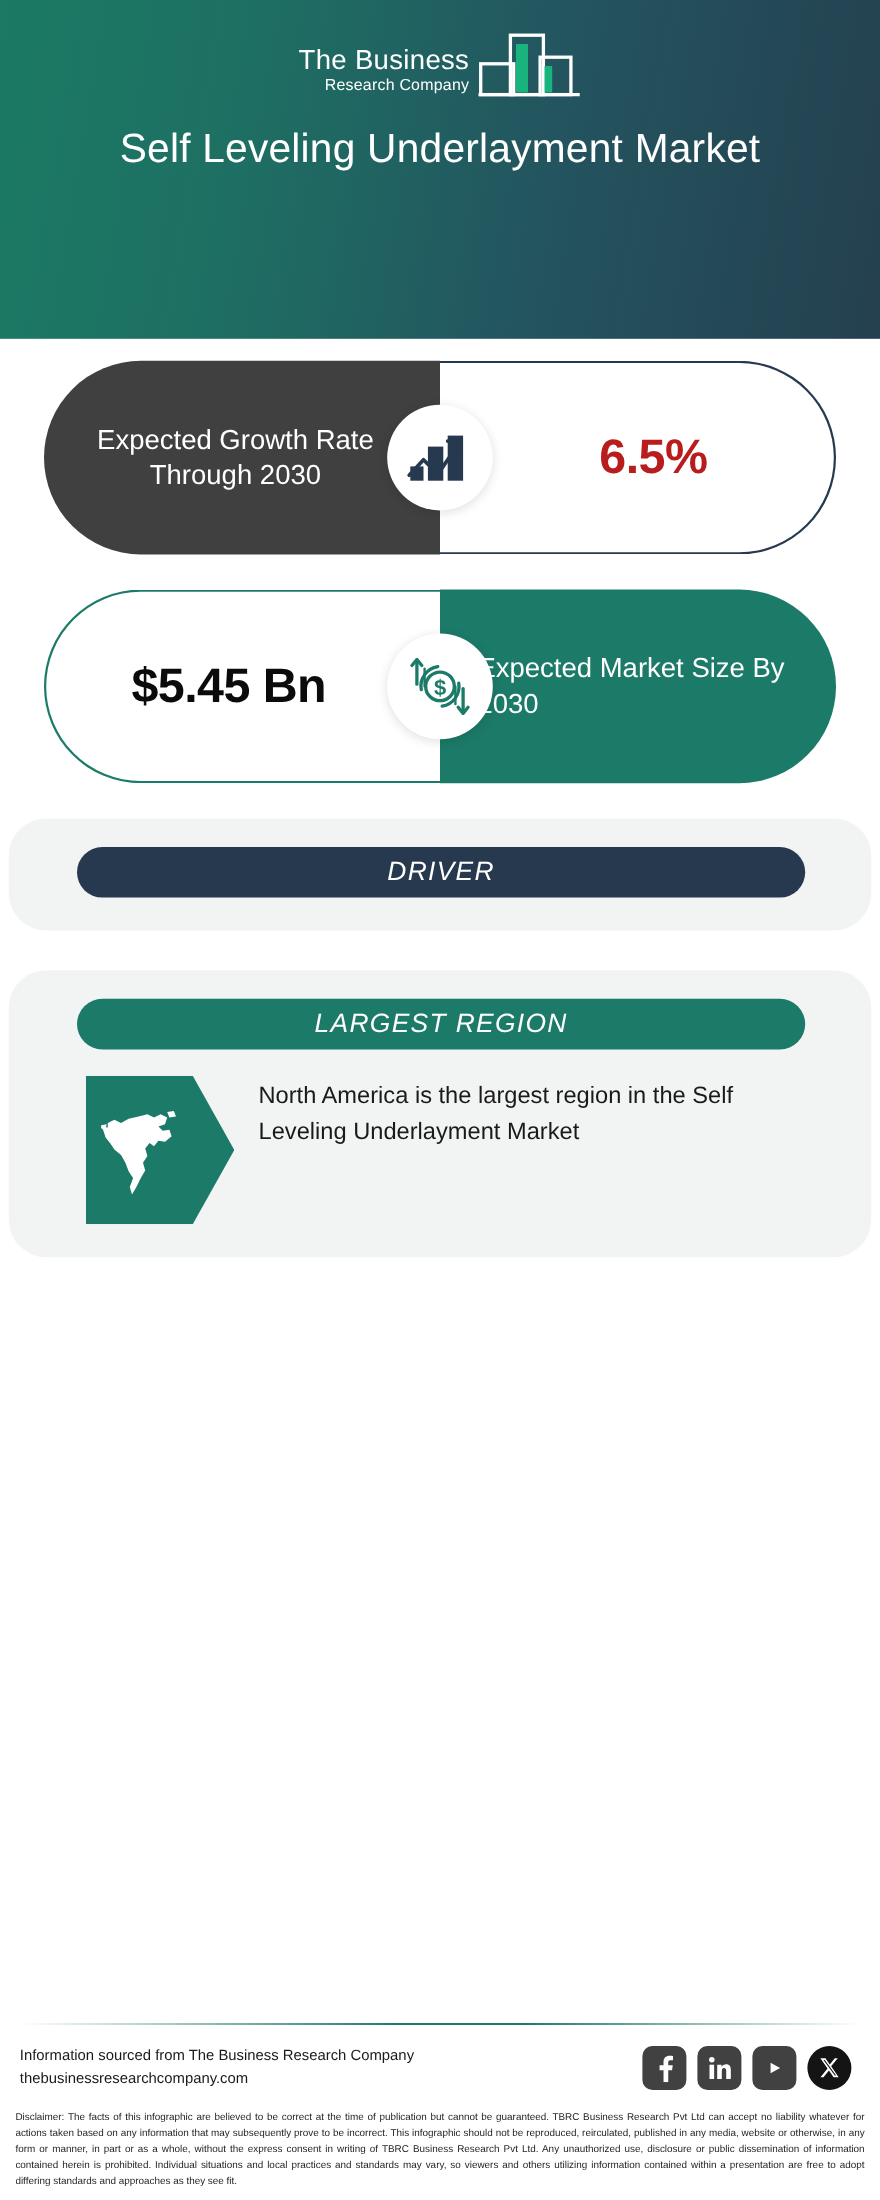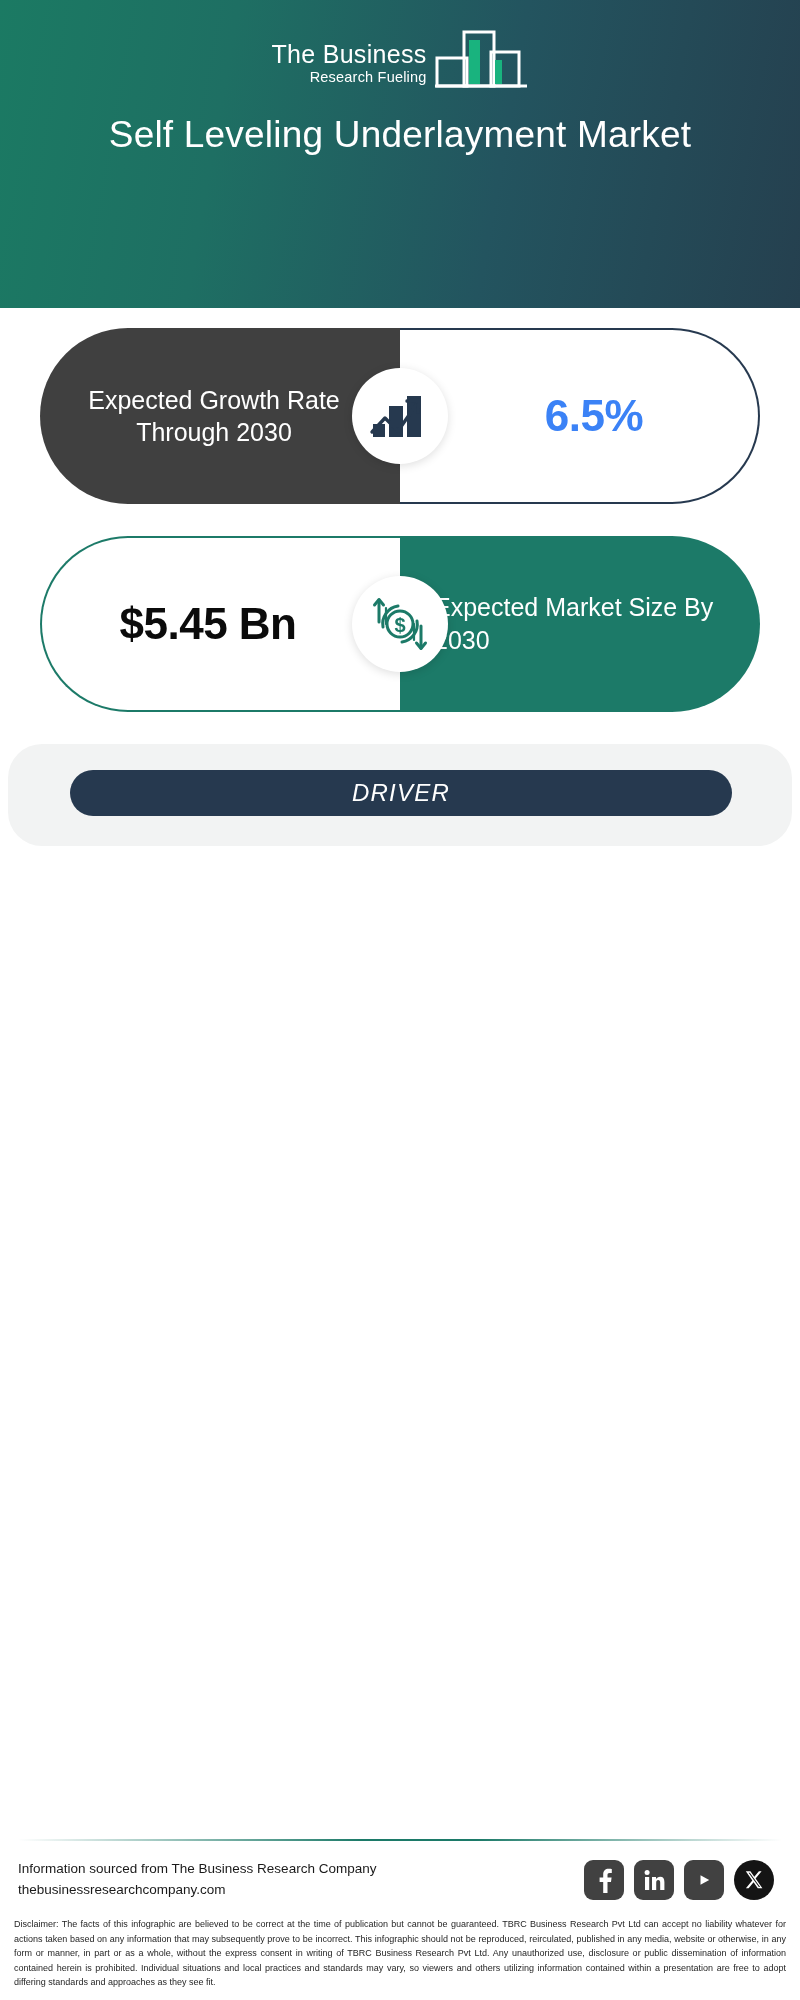--- a/index.html
+++ b/index.html
@@ -93,21 +93,21 @@
   .gp-right {
     border: 2.5px solid #26394f;
     border-left: none;
     border-radius: 0 88px 88px 0;
     background: #ffffff;
     justify-content: center;
   }
   .gp-value {
     font-size: 44px;
     font-weight: 700;
-    color: #3b82f6;
+    color: #b91c1c;
     letter-spacing: -0.5px;
     padding-left: 30px;
   }
 
   
   #size-pill { margin-top: 32px; }
   .sp-left {
     border: 2.5px solid #1c7a68;
     border-right: none;
     border-radius: 88px 0 0 88px;
@@ -246,21 +246,21 @@
 </head>
 <body>
 
 <div class="page">
 
   <div class="header">
 
     <div class="logo-wrap">
       <div class="logo-text">
         <div class="logo-line1">The Business</div>
-        <div class="logo-line2">Research Fueling</div>
+        <div class="logo-line2">Research Company</div>
       </div>
       <div class="logo-mark">
         <svg width="96" height="72" viewBox="0 0 96 72">
           <rect x="4" y="40" width="30" height="28" fill="none" stroke="#ffffff" stroke-width="3"></rect>
           <rect x="31" y="14" width="30" height="54" fill="none" stroke="#ffffff" stroke-width="3"></rect>
           <rect x="58" y="34" width="28" height="34" fill="none" stroke="#ffffff" stroke-width="3"></rect>
           <rect x="36" y="22" width="11" height="44" fill="#19b37e"></rect>
           <rect x="62" y="42" width="7" height="24" fill="#19b37e"></rect>
           <line x1="2" y1="68" x2="94" y2="68" stroke="#ffffff" stroke-width="3"></line>
         </svg>
@@ -312,20 +312,36 @@
           <path d="M46 30 L46 46" stroke="#1c7a68" stroke-width="2.2" stroke-linecap="round"></path>
         </svg>
       </div>
     </div>
   </div>
 
   <div class="panel" id="driver-panel">
     <div class="panel-badge badge-driver">DRIVER</div>
   </div>
 
+  <div class="panel" id="region-panel">
+    <div class="panel-badge badge-region">LARGEST REGION</div>
+    <div class="panel-body">
+      <div class="hex-icon hex-region">
+        <svg width="86" height="90" viewBox="0 0 86 90" style="margin-right:26px;">
+          <path fill="#ffffff" d="M8 20 L14 17 L20 20 L27 16 L36 14 L44 12 L50 15 L56 12 L62 15
+            L60 21 L54 23 L58 27 L64 26 L66 32 L60 37 L54 36 L50 41 L46 38 L42 43 L44 50
+            L40 56 L42 63 L38 70 L34 78 L30 85 L28 78 L31 70 L27 64 L24 56 L20 49 L14 44
+            L10 38 L6 33 L4 27 L2 23 L8 24 Z"></path>
+          <path fill="#ffffff" d="M2 22 L7 21 L6 25 L2 25 Z"></path>
+          <path fill="#ffffff" d="M62 10 L68 9 L70 14 L64 15 Z"></path>
+        </svg>
+      </div>
+      <div class="panel-text">North America is the largest region in the Self Leveling Underlayment Market</div>
+    </div>
+  </div>
 
   <div class="footer">
     <div class="divider"></div>
 
     <div class="footer-row">
       <div class="footer-src">
         <div>Information sourced from The Business Research Company</div>
         <div>thebusinessresearchcompany.com</div>
       </div>
 

